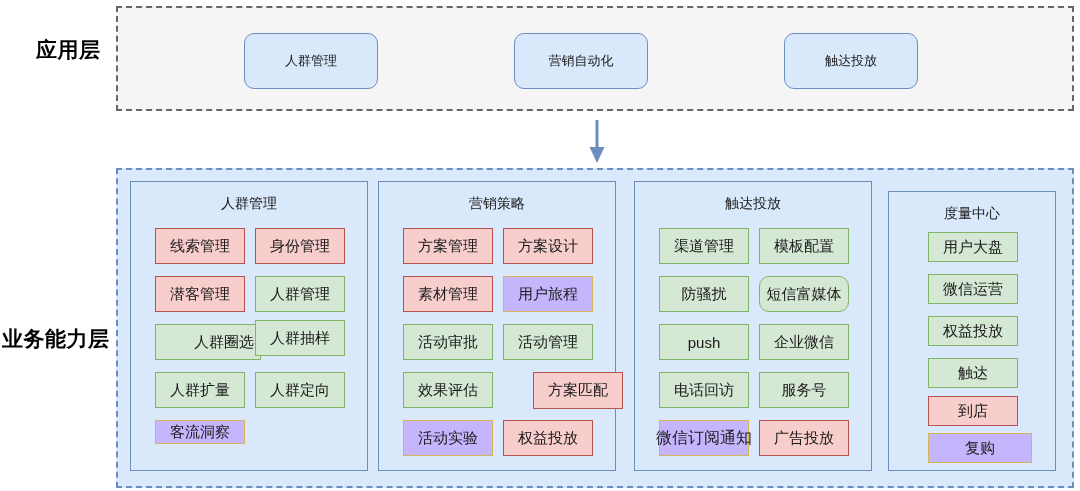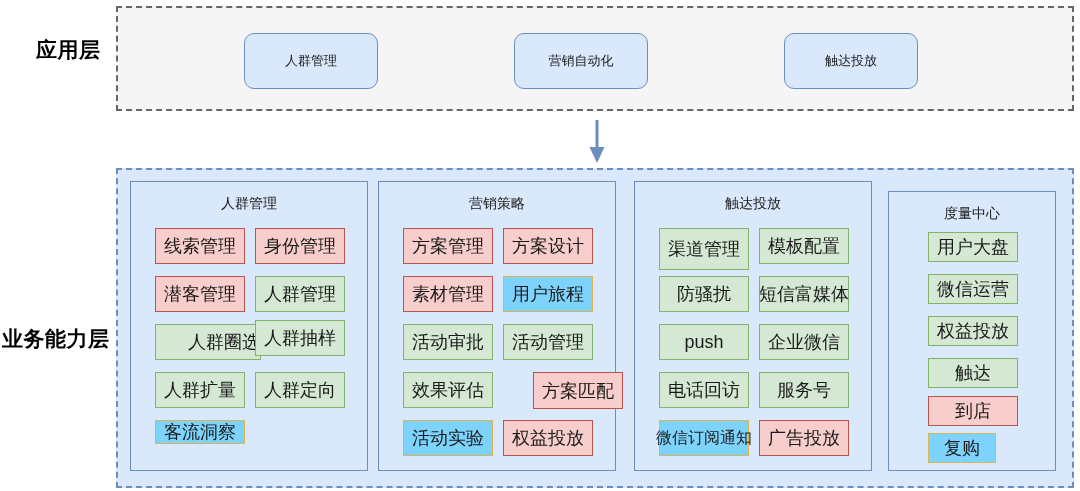--- a/index.html
+++ b/index.html
@@ -115,27 +115,27 @@
 
   
   .cap-card {
     position: absolute;
     box-sizing: border-box;
     border-width: 1px;
     border-style: solid;
     display: flex;
     align-items: center;
     justify-content: center;
-    font-size: 18px;
+    font-size: 15px;
     color: #1a1a1a;
     white-space: nowrap;
   }
   .cap-card.c-red    { background: #f8cecc; border-color: #b85450; }
   .cap-card.c-green  { background: #d5e8d4; border-color: #82b366; }
-  .cap-card.c-yellow { background: #7dd3fc; border-color: #d6b656; }
+  .cap-card.c-yellow { background: #c4b5fd; border-color: #d6b656; }
   .cap-card.small-text { font-size: 16px; }
 </style>
 </head>
 <body>
 
 <div class="layer-label" id="app-layer-label">应用层</div>
 
 <div id="app-layer-box">
   <div class="app-card" id="app-card-0">人群管理</div>
   <div class="app-card" id="app-card-1">营销自动化</div>
@@ -173,35 +173,35 @@
       <div class="cap-card c-green" style="left: 24px; top: 142px; width: 90px; height: 36px;">活动审批</div>
       <div class="cap-card c-green" style="left: 124px; top: 142px; width: 90px; height: 36px;">活动管理</div>
       <div class="cap-card c-green" style="left: 24px; top: 190px; width: 90px; height: 36px;">效果评估</div>
       <div class="cap-card c-red" style="left: 136px; top: 190px; width: 90px; height: 37px; margin-left: 18px;">方案匹配</div>
       <div class="cap-card c-yellow" style="left: 24px; top: 238px; width: 90px; height: 36px;">活动实验</div>
       <div class="cap-card c-red" style="left: 124px; top: 238px; width: 90px; height: 36px;">权益投放</div>
     </div>
 
   <div class="group-box" id="group-2">
     <div class="group-title">触达投放</div>
-  <div class="cap-card c-green" style="left: 24px; top: 46px; width: 90px; height: 42px;">渠道管理</div>
+  <div class="cap-card c-green" style="left: 24px; top: 46px; width: 90px; height: 36px;">渠道管理</div>
       <div class="cap-card c-green" style="left: 124px; top: 46px; width: 90px; height: 36px;">模板配置</div>
       <div class="cap-card c-green" style="left: 24px; top: 94px; width: 90px; height: 36px;">防骚扰</div>
-      <div class="cap-card c-green" style="left: 124px; top: 94px; width: 90px; height: 36px;">短信富媒体</div>
+      <div class="cap-card c-green" style="left: 124px; top: 94px; width: 90px; height: 36px; border-radius: 10px;">短信富媒体</div>
       <div class="cap-card c-green" style="left: 24px; top: 142px; width: 90px; height: 36px;">push</div>
       <div class="cap-card c-green" style="left: 124px; top: 142px; width: 90px; height: 36px;">企业微信</div>
       <div class="cap-card c-green" style="left: 24px; top: 190px; width: 90px; height: 36px;">电话回访</div>
       <div class="cap-card c-green" style="left: 124px; top: 190px; width: 90px; height: 36px;">服务号</div>
       <div class="cap-card c-yellow small-text" style="left: 24px; top: 238px; width: 90px; height: 36px;">微信订阅通知</div>
       <div class="cap-card c-red" style="left: 124px; top: 238px; width: 90px; height: 36px;">广告投放</div>
     </div>
 
   <div class="group-box" id="group-3">
     <div class="group-title">度量中心</div>
   <div class="cap-card c-green" style="left: 39px; top: 40px; width: 90px; height: 30px;">用户大盘</div>
       <div class="cap-card c-green" style="left: 39px; top: 82px; width: 90px; height: 30px;">微信运营</div>
       <div class="cap-card c-green" style="left: 39px; top: 124px; width: 90px; height: 30px;">权益投放</div>
       <div class="cap-card c-green" style="left: 39px; top: 166px; width: 90px; height: 30px;">触达</div>
       <div class="cap-card c-red" style="left: 39px; top: 204px; width: 90px; height: 30px;">到店</div>
-      <div class="cap-card c-yellow" style="left: 39px; top: 241px; width: 68px; height: 30px;">复购</div>
+      <div class="cap-card c-yellow" style="left: 39px; top: 241px; width: 104px; height: 30px;">复购</div>
     </div>
 
 </div>
 
 </body></html>

